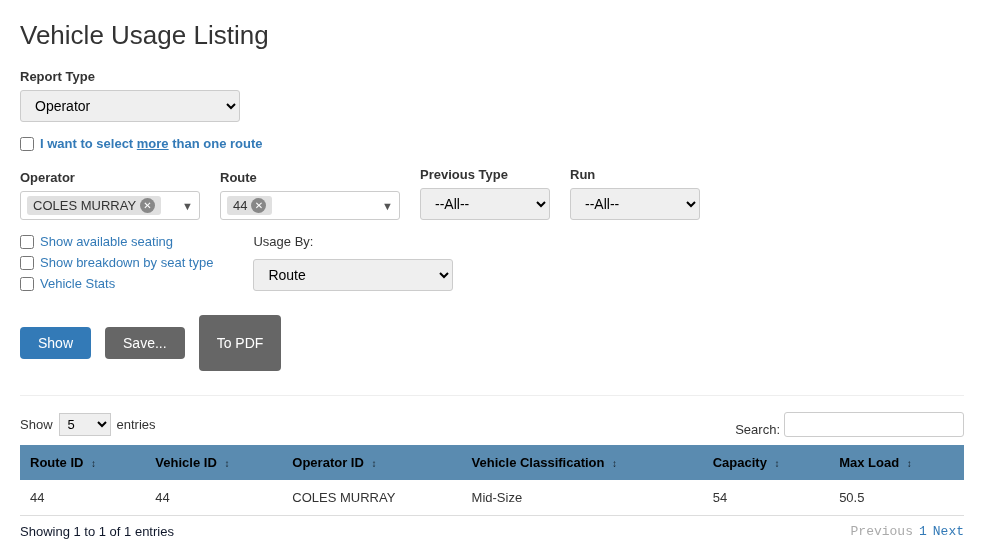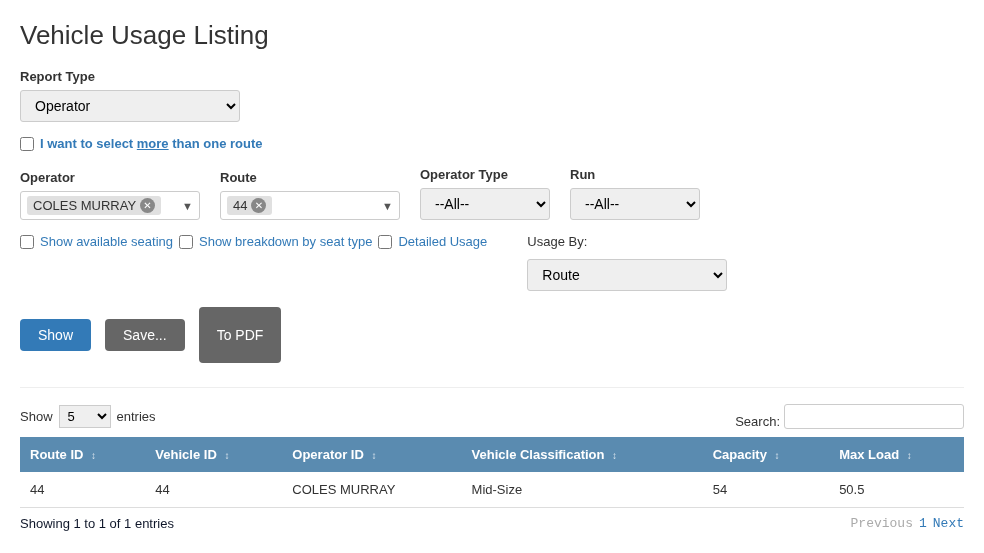--- a/index.html
+++ b/index.html
@@ -33,21 +33,21 @@
     .tag-chip .x-btn {
       background: #888; color: #fff; border-radius: 50%; width: 15px; height: 15px;
       display: flex; align-items: center; justify-content: center; font-size: 10px; cursor: pointer;
     }
     .tag-input-wrap .dropdown-arrow {
       margin-left: auto; font-size: 11px; color: #555; cursor: pointer;
     }
 
     .simple-select { padding: 6px 10px; border: 1px solid #ccc; border-radius: 3px; font-size: 14px; appearance: auto; min-width: 130px; }
 
-    .checkboxes-col { display: flex; flex-direction: row; gap: 6px; margin-bottom: 8px; }
+    .checkboxes-col { display: flex; flex-direction: column; gap: 6px; margin-bottom: 8px; }
     .check-row { display: flex; align-items: center; gap: 6px; }
     .check-row input[type=checkbox] { width: 14px; height: 14px; }
     .check-row label { color: #337ab7; font-size: 13px; cursor: pointer; }
 
     .usage-by-wrap { display: flex; flex-direction: column; gap: 4px; }
     .usage-by-wrap .section-label { font-weight: normal; }
     .usage-by-wrap select { width: 200px; padding: 6px 10px; border: 1px solid #ccc; border-radius: 3px; font-size: 14px; }
 
     .options-row { display: flex; align-items: flex-start; gap: 40px; margin-bottom: 16px; }
 
@@ -56,21 +56,21 @@
     .btn-save { background: #666; color: #fff; border: none; border-radius: 4px; padding: 8px 18px; font-size: 14px; cursor: pointer; }
     .btn-pdf { background: #666; color: #fff; border: none; border-radius: 4px; padding: 20px 18px; font-size: 14px; cursor: pointer; }
 
     .table-controls { display: flex; align-items: center; justify-content: space-between; margin-bottom: 8px; }
     .show-entries { display: flex; align-items: center; gap: 6px; font-size: 13px; }
     .show-entries select { padding: 2px 4px; border: 1px solid #ccc; font-size: 13px; }
     .search-wrap { display: flex; align-items: flex-end; gap: 4px; font-size: 13px; }
     .search-wrap input { padding: 4px 8px; border: 1px solid #ccc; border-radius: 3px; width: 180px; font-size: 13px; }
 
     table { width: 100%; border-collapse: collapse; font-size: 13px; margin-bottom: 8px; }
-    thead tr { background: #5a8bb0; color: #ffffff; padding-left: 29px; }
+    thead tr { background: #5a8bb0; color: #000000; padding-left: 29px; }
     thead th { padding: 10px 10px; text-align: left; font-weight: bold; white-space: nowrap; }
     thead th .sort-icon { font-size: 10px; margin-left: 4px; opacity: 0.8; }
     tbody tr { border-bottom: 1px solid #ddd; }
     tbody tr:nth-child(even) { background: #f9f9f9; }
     tbody td { padding: 10px 10px; }
 
     .table-footer { display: flex; align-items: center; justify-content: space-between; font-size: 13px; margin-top: 4px; }
     .showing-text { color: #0f172a; }
     .pagination { display: flex; align-items: center; gap: 6px; font-family: Liberation Mono, monospace; }
     .page-btn { color: #337ab7; cursor: pointer; font-size: 13px; }
@@ -114,21 +114,21 @@
     <div class="tag-input-wrap">
       <div class="tag-chip">
         <span>44</span>
         <div class="x-btn">✕</div>
       </div>
       <div class="dropdown-arrow">▼</div>
     </div>
   </div>
 
   <div class="filter-group">
-    <div class="section-label">Operator Type</div>
+    <div class="section-label">Previous Type</div>
     <select class="simple-select">
       <option>--All--</option>
     </select>
   </div>
 
   <div class="filter-group">
     <div class="section-label">Run</div>
     <select class="simple-select">
       <option>--All--</option>
     </select>
@@ -140,21 +140,21 @@
     <div class="check-row">
       <input type="checkbox" id="chkSeating" style="">
       <label for="chkSeating">Show available seating</label>
     </div>
     <div class="check-row">
       <input type="checkbox" id="chkBreakdown" style="">
       <label for="chkBreakdown">Show breakdown by seat type</label>
     </div>
     <div class="check-row">
       <input type="checkbox" id="chkDetailed" style="">
-      <label for="chkDetailed">Detailed Usage</label>
+      <label for="chkDetailed">Vehicle Stats</label>
     </div>
   </div>
 
   <div class="usage-by-wrap">
     <div class="section-label">Usage By:</div>
     <select class="simple-select" style="width:200px;">
       <option>Route</option>
       <option>Operator</option>
       <option>Vehicle</option>
     </select>

